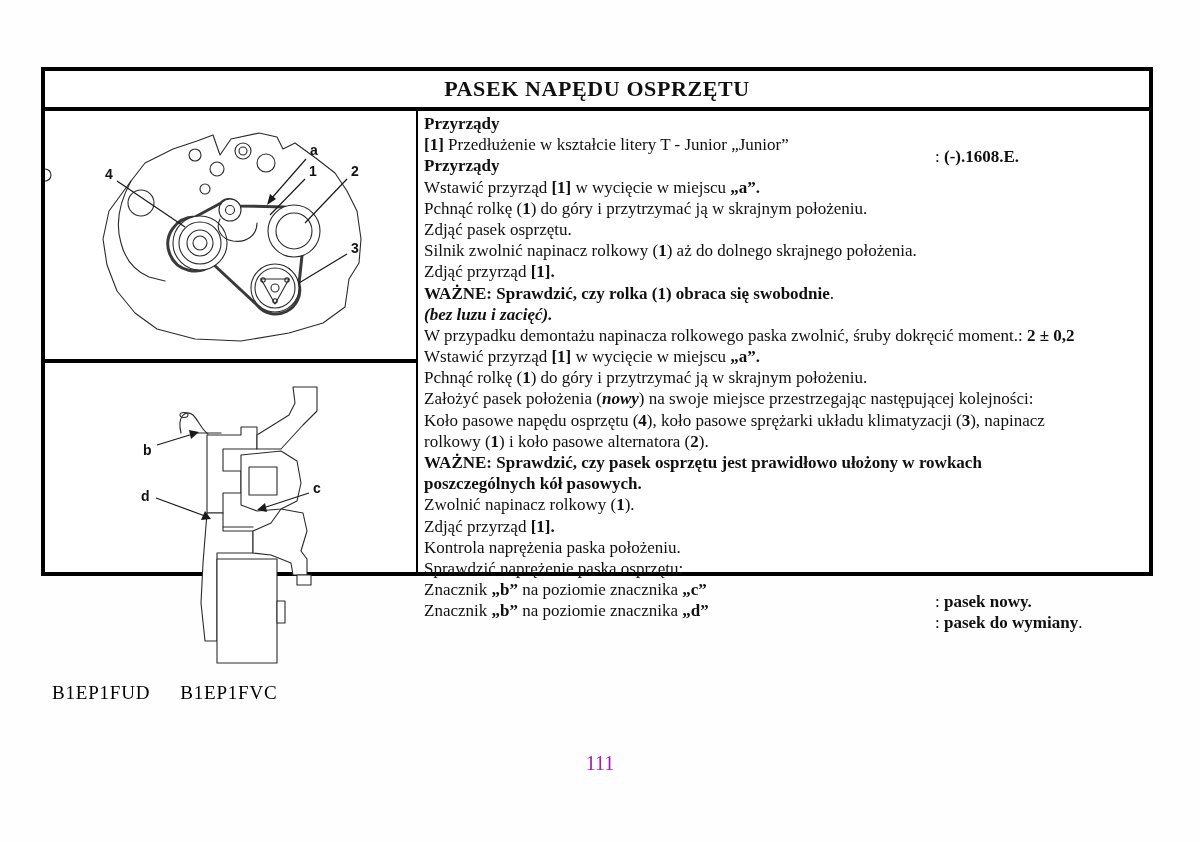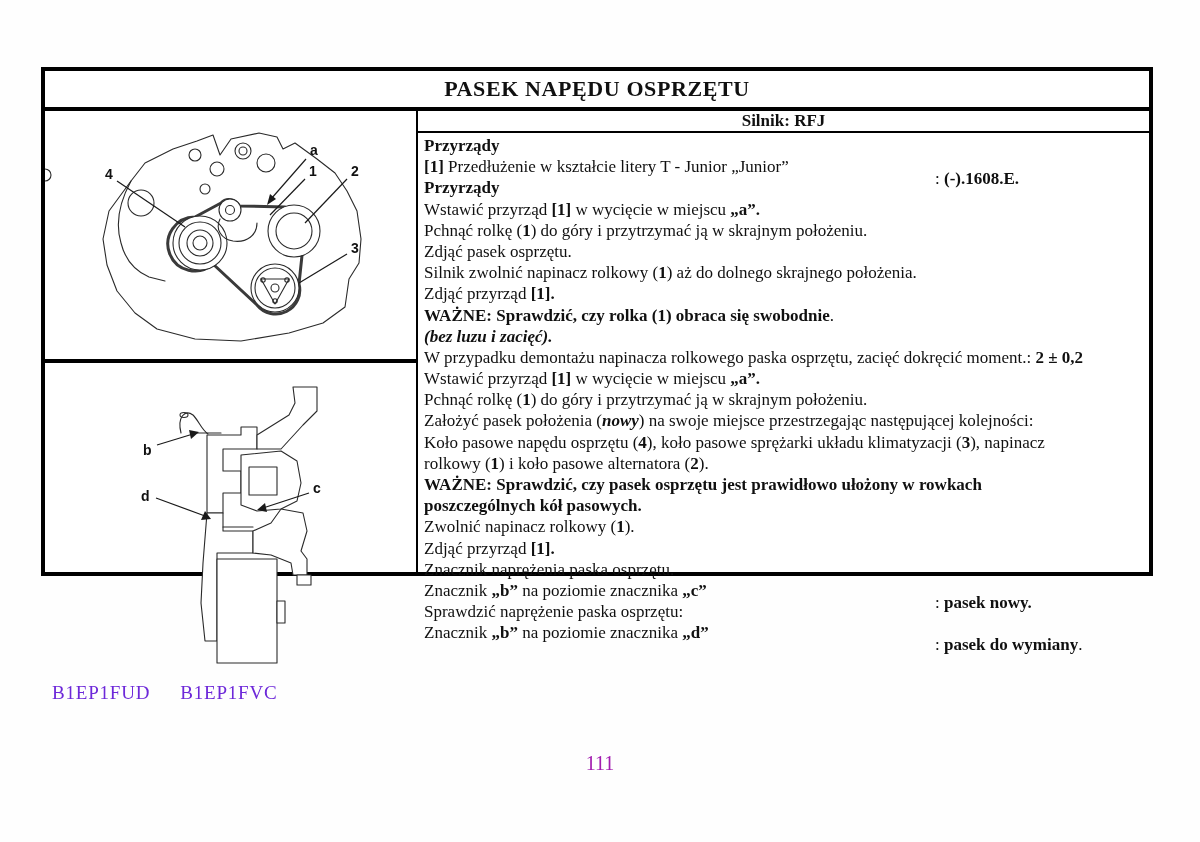--- a/index.html
+++ b/index.html
@@ -37,21 +37,21 @@
     display:flex; align-items:center; justify-content:center;
     font-size:17px; font-weight:bold;
   }
   .procedure { flex:1; padding:2px 6px 14px 6px; font-size:17px; }
   .pline { position:relative; line-height:21.2px; height:21.2px; white-space:nowrap; }
   .pline .b { font-weight:bold; }
   .pline .i { font-style:italic; }
   .tabval { position:absolute; left:511px; top:12px; }
   .footer-refs {
     position:absolute; left:52px; top:682px;
-    font-size:19px; letter-spacing:0.8px; color:#6d28d9;
+    font-size:19px; letter-spacing:0.8px; color:#000000;
   }
   .footer-refs span { margin-right:30px; }
   .page-number {
     position:absolute; left:0; top:752px; width:1200px;
     text-align:center; font-size:20px; color:#a21caf;
   }
   
   .ln   { fill:none; stroke:#2a2a2a; stroke-width:1.1; stroke-linejoin:round; stroke-linecap:round; }
   .lnf  { fill:#fff; stroke:#2a2a2a; stroke-width:1.1; stroke-linejoin:round; }
   .belt { fill:none; stroke:#3a3a3a; stroke-width:3; stroke-linejoin:round; stroke-linecap:round; }
@@ -158,45 +158,44 @@
           <path class="arrow" d="M 166,156 L 156,157 L 160,148 Z"></path>
           <text class="dlabel" x="96" y="138">d</text>
           <line class="callout" x1="264" y1="130" x2="218" y2="145"></line>
           <path class="arrow" d="M 212,147 L 222,149 L 220,140 Z"></path>
           <text class="dlabel" x="268" y="130">c</text>
         </svg>
       </div>
     </div>
 
     <div class="right-col">
-      <div class="engine-header">Silnik: RFJ</div>
       <div class="procedure" id="procedure">
           <div class="pline"><span class="b">Przyrządy</span></div>
           <div class="pline"><span class="b">[1]</span><span> Przedłużenie w kształcie litery T - Junior „Junior”</span><span class="tabval"><span>: </span><span class="b">(-).1608.E.</span></span></div>
           <div class="pline"><span class="b">Przyrządy</span></div>
           <div class="pline"><span>Wstawić przyrząd </span><span class="b">[1]</span><span> w wycięcie w miejscu </span><span class="b">„a”.</span></div>
           <div class="pline"><span>Pchnąć rolkę (</span><span class="b">1</span><span>) do góry i przytrzymać ją w skrajnym położeniu.</span></div>
           <div class="pline"><span>Zdjąć pasek osprzętu.</span></div>
           <div class="pline"><span>Silnik zwolnić napinacz rolkowy (</span><span class="b">1</span><span>) aż do dolnego skrajnego położenia.</span></div>
           <div class="pline"><span>Zdjąć przyrząd </span><span class="b">[1].</span></div>
           <div class="pline"><span class="b">WAŻNE: Sprawdzić, czy rolka (1) obraca się swobodnie</span><span>.</span></div>
           <div class="pline"><span class="b i">(bez luzu i zacięć).</span></div>
-          <div class="pline"><span>W przypadku demontażu napinacza rolkowego paska osprzętu, zacięć dokręcić moment.: </span><span class="b">2 ± 0,2</span></div>
+          <div class="pline"><span>W przypadku demontażu napinacza rolkowego paska zwolnić, śruby dokręcić moment.: </span><span class="b">2 ± 0,2</span></div>
           <div class="pline"><span>Wstawić przyrząd </span><span class="b">[1]</span><span> w wycięcie w miejscu </span><span class="b">„a”.</span></div>
           <div class="pline"><span>Pchnąć rolkę (</span><span class="b">1</span><span>) do góry i przytrzymać ją w skrajnym położeniu.</span></div>
           <div class="pline"><span>Założyć pasek położenia (</span><span class="b i">nowy</span><span>) na swoje miejsce przestrzegając następującej kolejności:</span></div>
           <div class="pline"><span>Koło pasowe napędu osprzętu (</span><span class="b">4</span><span>), koło pasowe sprężarki układu klimatyzacji (</span><span class="b">3</span><span>), napinacz</span></div>
           <div class="pline"><span>rolkowy (</span><span class="b">1</span><span>) i koło pasowe alternatora (</span><span class="b">2</span><span>).</span></div>
           <div class="pline"><span class="b">WAŻNE: Sprawdzić, czy pasek osprzętu jest prawidłowo ułożony w rowkach</span></div>
           <div class="pline"><span class="b">poszczególnych kół pasowych.</span></div>
           <div class="pline"><span>Zwolnić napinacz rolkowy (</span><span class="b">1</span><span>).</span></div>
           <div class="pline"><span>Zdjąć przyrząd </span><span class="b">[1].</span></div>
-          <div class="pline"><span>Znacznik naprężenia paska osprzętu.</span></div>
+          <div class="pline"><span>Kontrola naprężenia paska położeniu.</span></div>
+          <div class="pline"><span>Sprawdzić naprężenie paska osprzętu:</span></div>
           <div class="pline"><span>Znacznik </span><span class="b">„b”</span><span> na poziomie znacznika </span><span class="b">„c”</span><span class="tabval"><span>: </span><span class="b">pasek nowy.</span></span></div>
-          <div class="pline"><span>Sprawdzić naprężenie paska osprzętu:</span></div>
           <div class="pline"><span>Znacznik </span><span class="b">„b”</span><span> na poziomie znacznika </span><span class="b">„d”</span><span class="tabval"><span>: </span><span class="b">pasek do wymiany</span><span>.</span></span></div>
         </div>
     </div>
 
   </div>
 </div>
 
 <div class="footer-refs">
   <span>B1EP1FUD</span><span>B1EP1FVC</span>
 </div>

